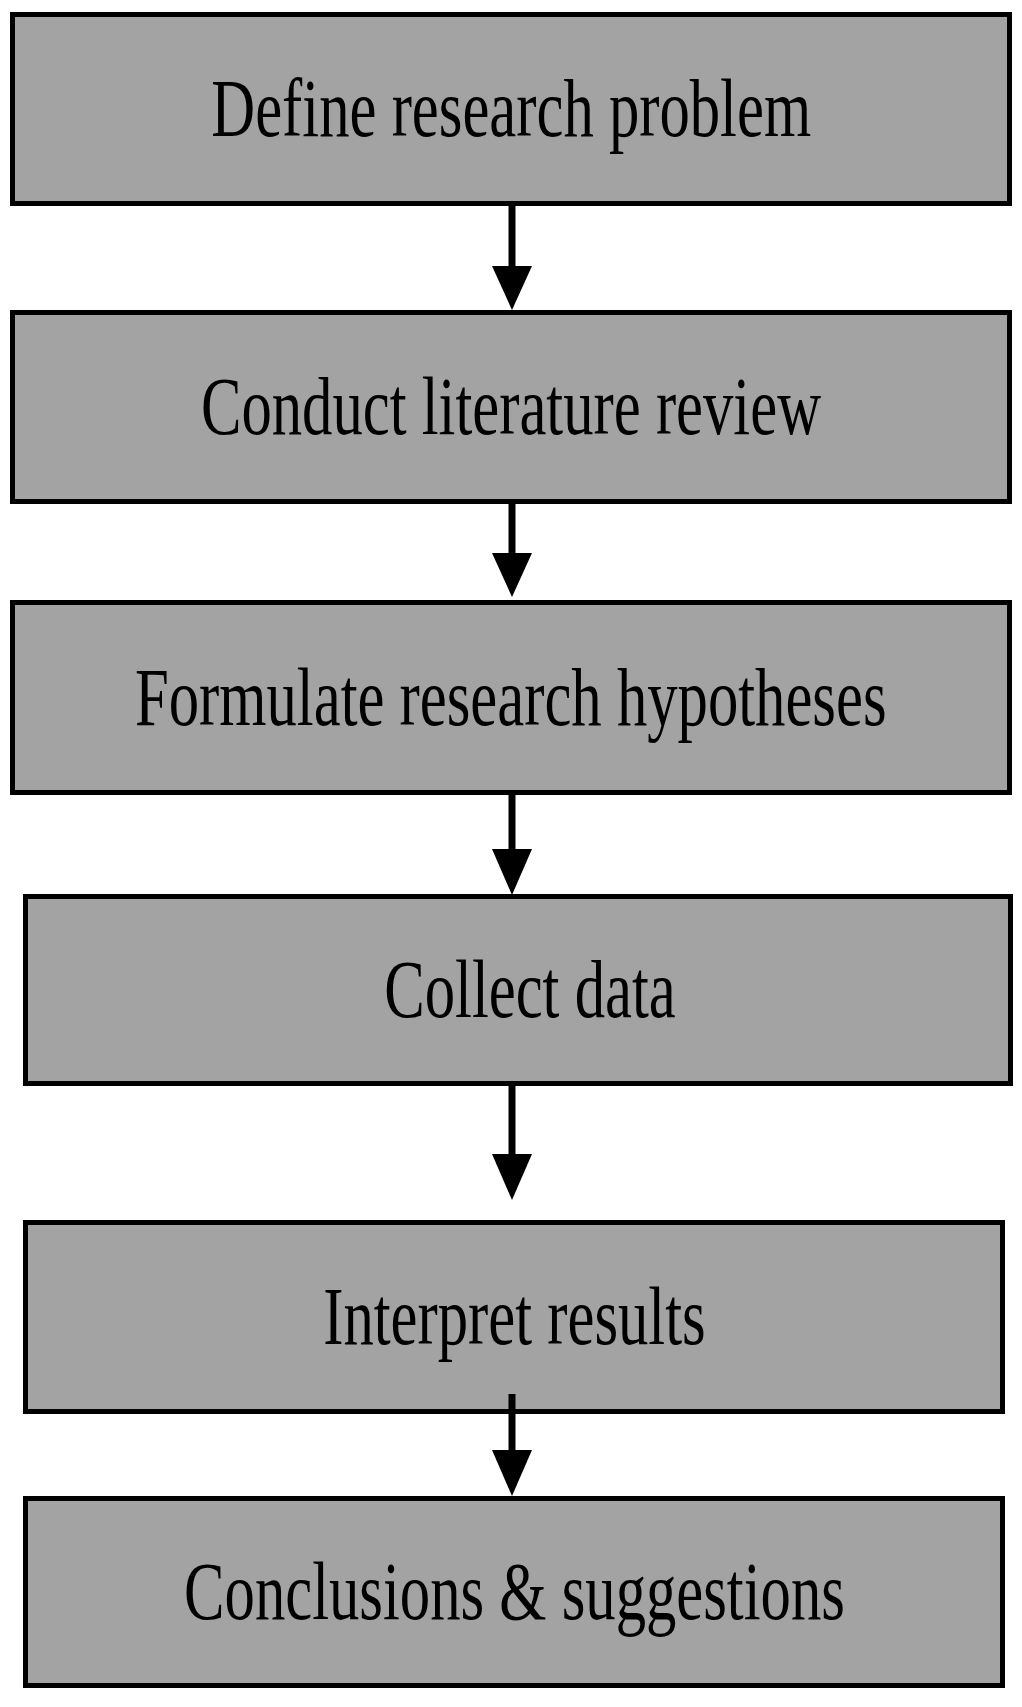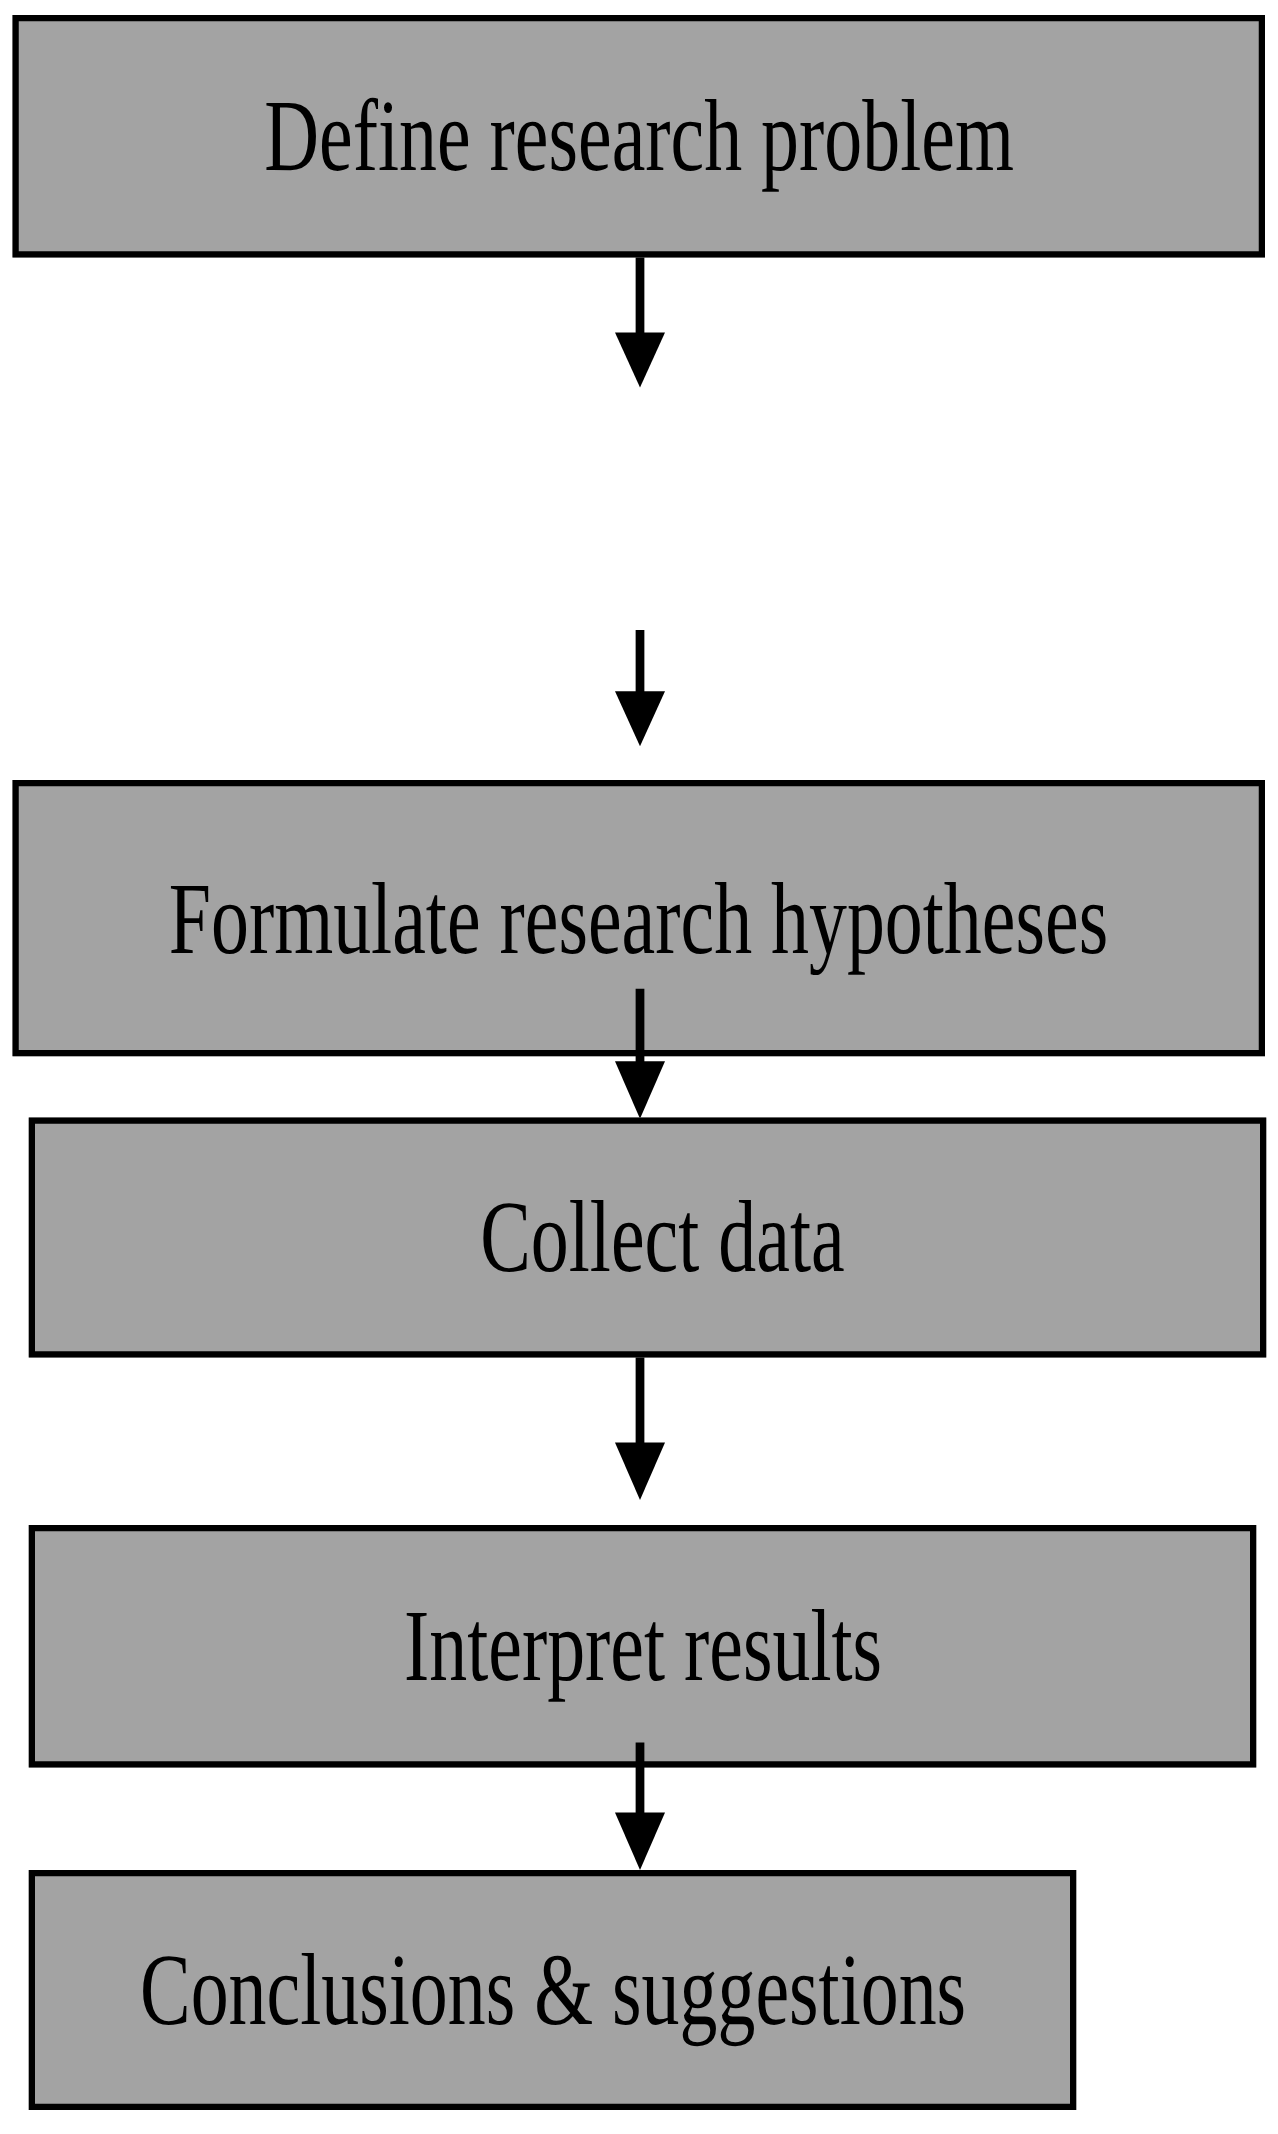--- a/index.html
+++ b/index.html
@@ -57,29 +57,32 @@
     <span class="node-label">Define research problem</span>
   </div>
 
   <div class="connector" style="left:487px; top:206px; height:104px;">
     <svg viewBox="0 0 50 104" preserveAspectRatio="none" aria-hidden="true">
       <line x1="25" y1="0" x2="25" y2="64" stroke="#000000" stroke-width="7"></line>
       <polygon points="5,60 45,60 25,104" fill="#000000"></polygon>
     </svg>
   </div>
 
+  <div class="node" style="left:10px; top:310px; width:1002px; height:194px;">
+    <span class="node-label">Conduct literature review</span>
+  </div>
 
   <div class="connector" style="left:487px; top:504px; height:93px;">
     <svg viewBox="0 0 50 93" preserveAspectRatio="none" aria-hidden="true">
       <line x1="25" y1="0" x2="25" y2="53" stroke="#000000" stroke-width="7"></line>
       <polygon points="5,49 45,49 25,93" fill="#000000"></polygon>
     </svg>
   </div>
 
-  <div class="node" style="left:10px; top:624px; width:1002px; height:221px;">
+  <div class="node" style="left:10px; top:600px; width:1002px; height:195px;">
     <span class="node-label">Formulate research hypotheses</span>
   </div>
 
   <div class="connector" style="left:487px; top:791px; height:104px;">
     <svg viewBox="0 0 50 104" preserveAspectRatio="none" aria-hidden="true">
       <line x1="25" y1="0" x2="25" y2="62" stroke="#000000" stroke-width="7"></line>
       <polygon points="5,58 45,58 25,104" fill="#000000"></polygon>
     </svg>
   </div>
 
@@ -98,17 +101,17 @@
     <span class="node-label">Interpret results</span>
   </div>
 
   <div class="connector" style="left:487px; top:1394px; height:102px;">
     <svg viewBox="0 0 50 102" preserveAspectRatio="none" aria-hidden="true">
       <line x1="25" y1="0" x2="25" y2="60" stroke="#000000" stroke-width="7"></line>
       <polygon points="5,56 45,56 25,102" fill="#000000"></polygon>
     </svg>
   </div>
 
-  <div class="node" style="left:23px; top:1496px; width:838px; height:192px;">
+  <div class="node" style="left:23px; top:1496px; width:982px; height:192px;">
     <span class="node-label">Conclusions &amp; suggestions</span>
   </div>
 
 </div>
 
 </body></html>

